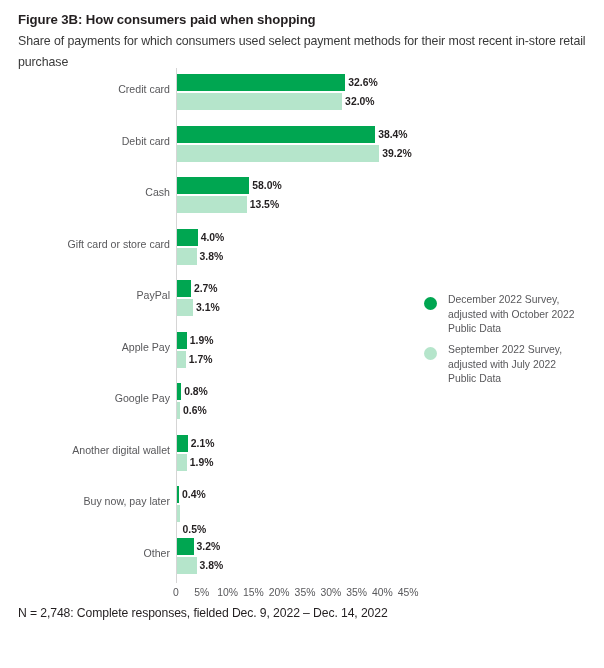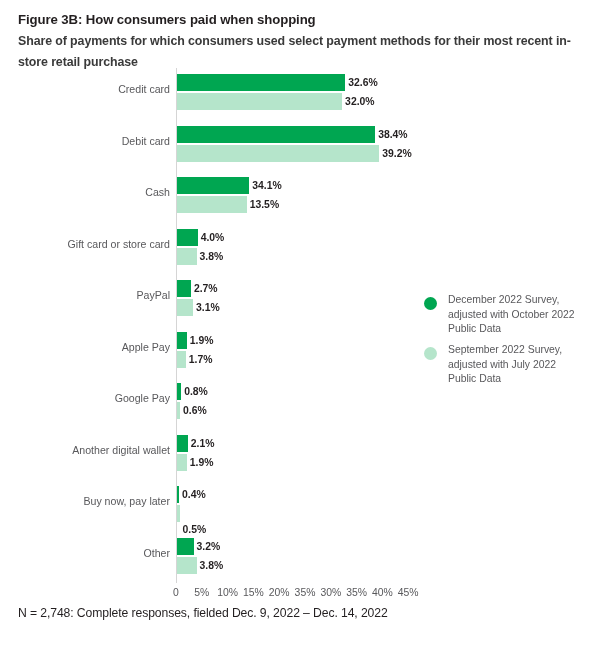--- a/index.html
+++ b/index.html
@@ -25,21 +25,21 @@
   }
   .fig-title {
     font-size: 13.2px;
     font-weight: bold;
     line-height: 19px;
     letter-spacing: -0.1px;
     color: #231f20;
   }
   .fig-subtitle {
     font-size: 12.4px;
-    font-weight: bold;
+    font-weight: normal;
     line-height: 21px;
     letter-spacing: -0.1px;
     color: #3a3a3a;
     margin-top: 2px;
   }
 
   
   .plot {
     position: absolute;
     left: 0;
@@ -190,21 +190,21 @@
         </div>
         <div class="bar-row bot">
           <div class="bar s1" title="Debit card — 39.2%" style="width: 202.272px;"></div>
           <div class="bar-val" style="left: 205.272px;">39.2%</div>
         </div>
       </div>
       <div class="cat" style="top: 175px;">
         <div class="cat-label">Cash</div>
         <div class="bar-row top">
           <div class="bar s0" title="Cash — 14.0%" style="width: 72.24px;"></div>
-          <div class="bar-val" style="left: 75.24px;">34.1%</div>
+          <div class="bar-val" style="left: 75.24px;">58.0%</div>
         </div>
         <div class="bar-row bot">
           <div class="bar s1" title="Cash — 13.5%" style="width: 69.66px;"></div>
           <div class="bar-val" style="left: 72.66px;">13.5%</div>
         </div>
       </div>
       <div class="cat" style="top: 226.5px;">
         <div class="cat-label">Gift card or store card</div>
         <div class="bar-row top">
           <div class="bar s0" title="Gift card or store card — 4.0%" style="width: 20.64px;"></div>

